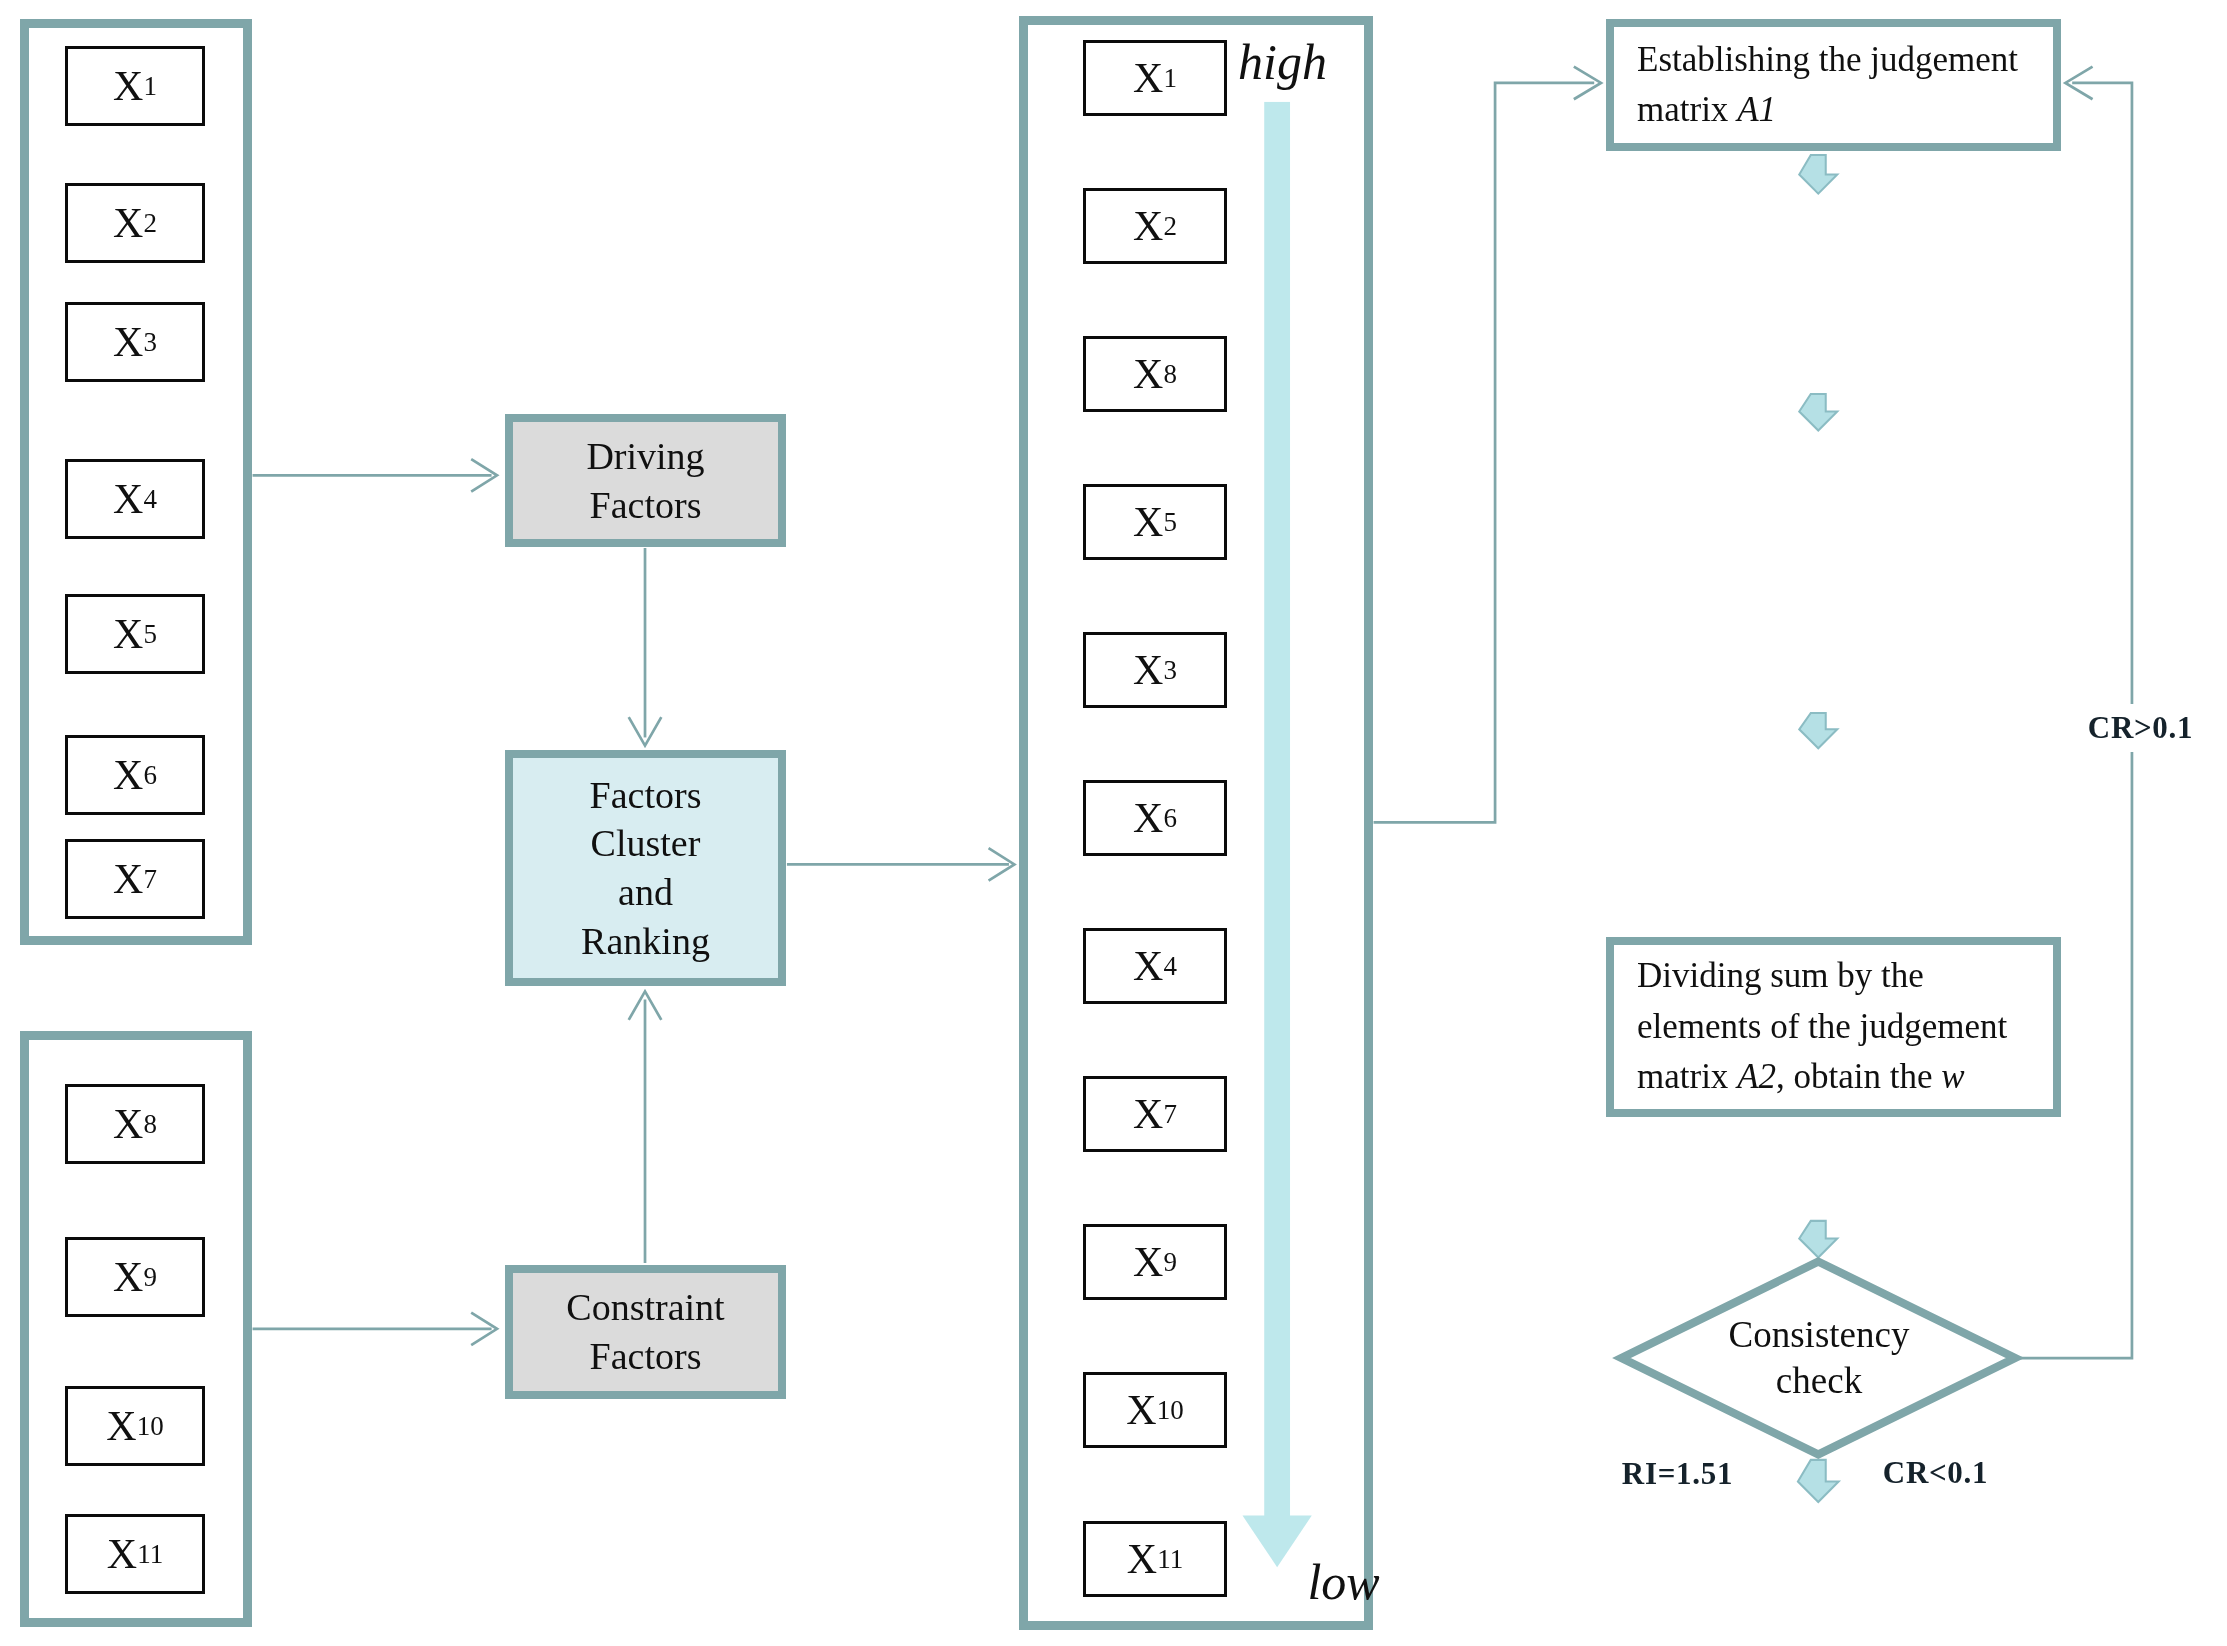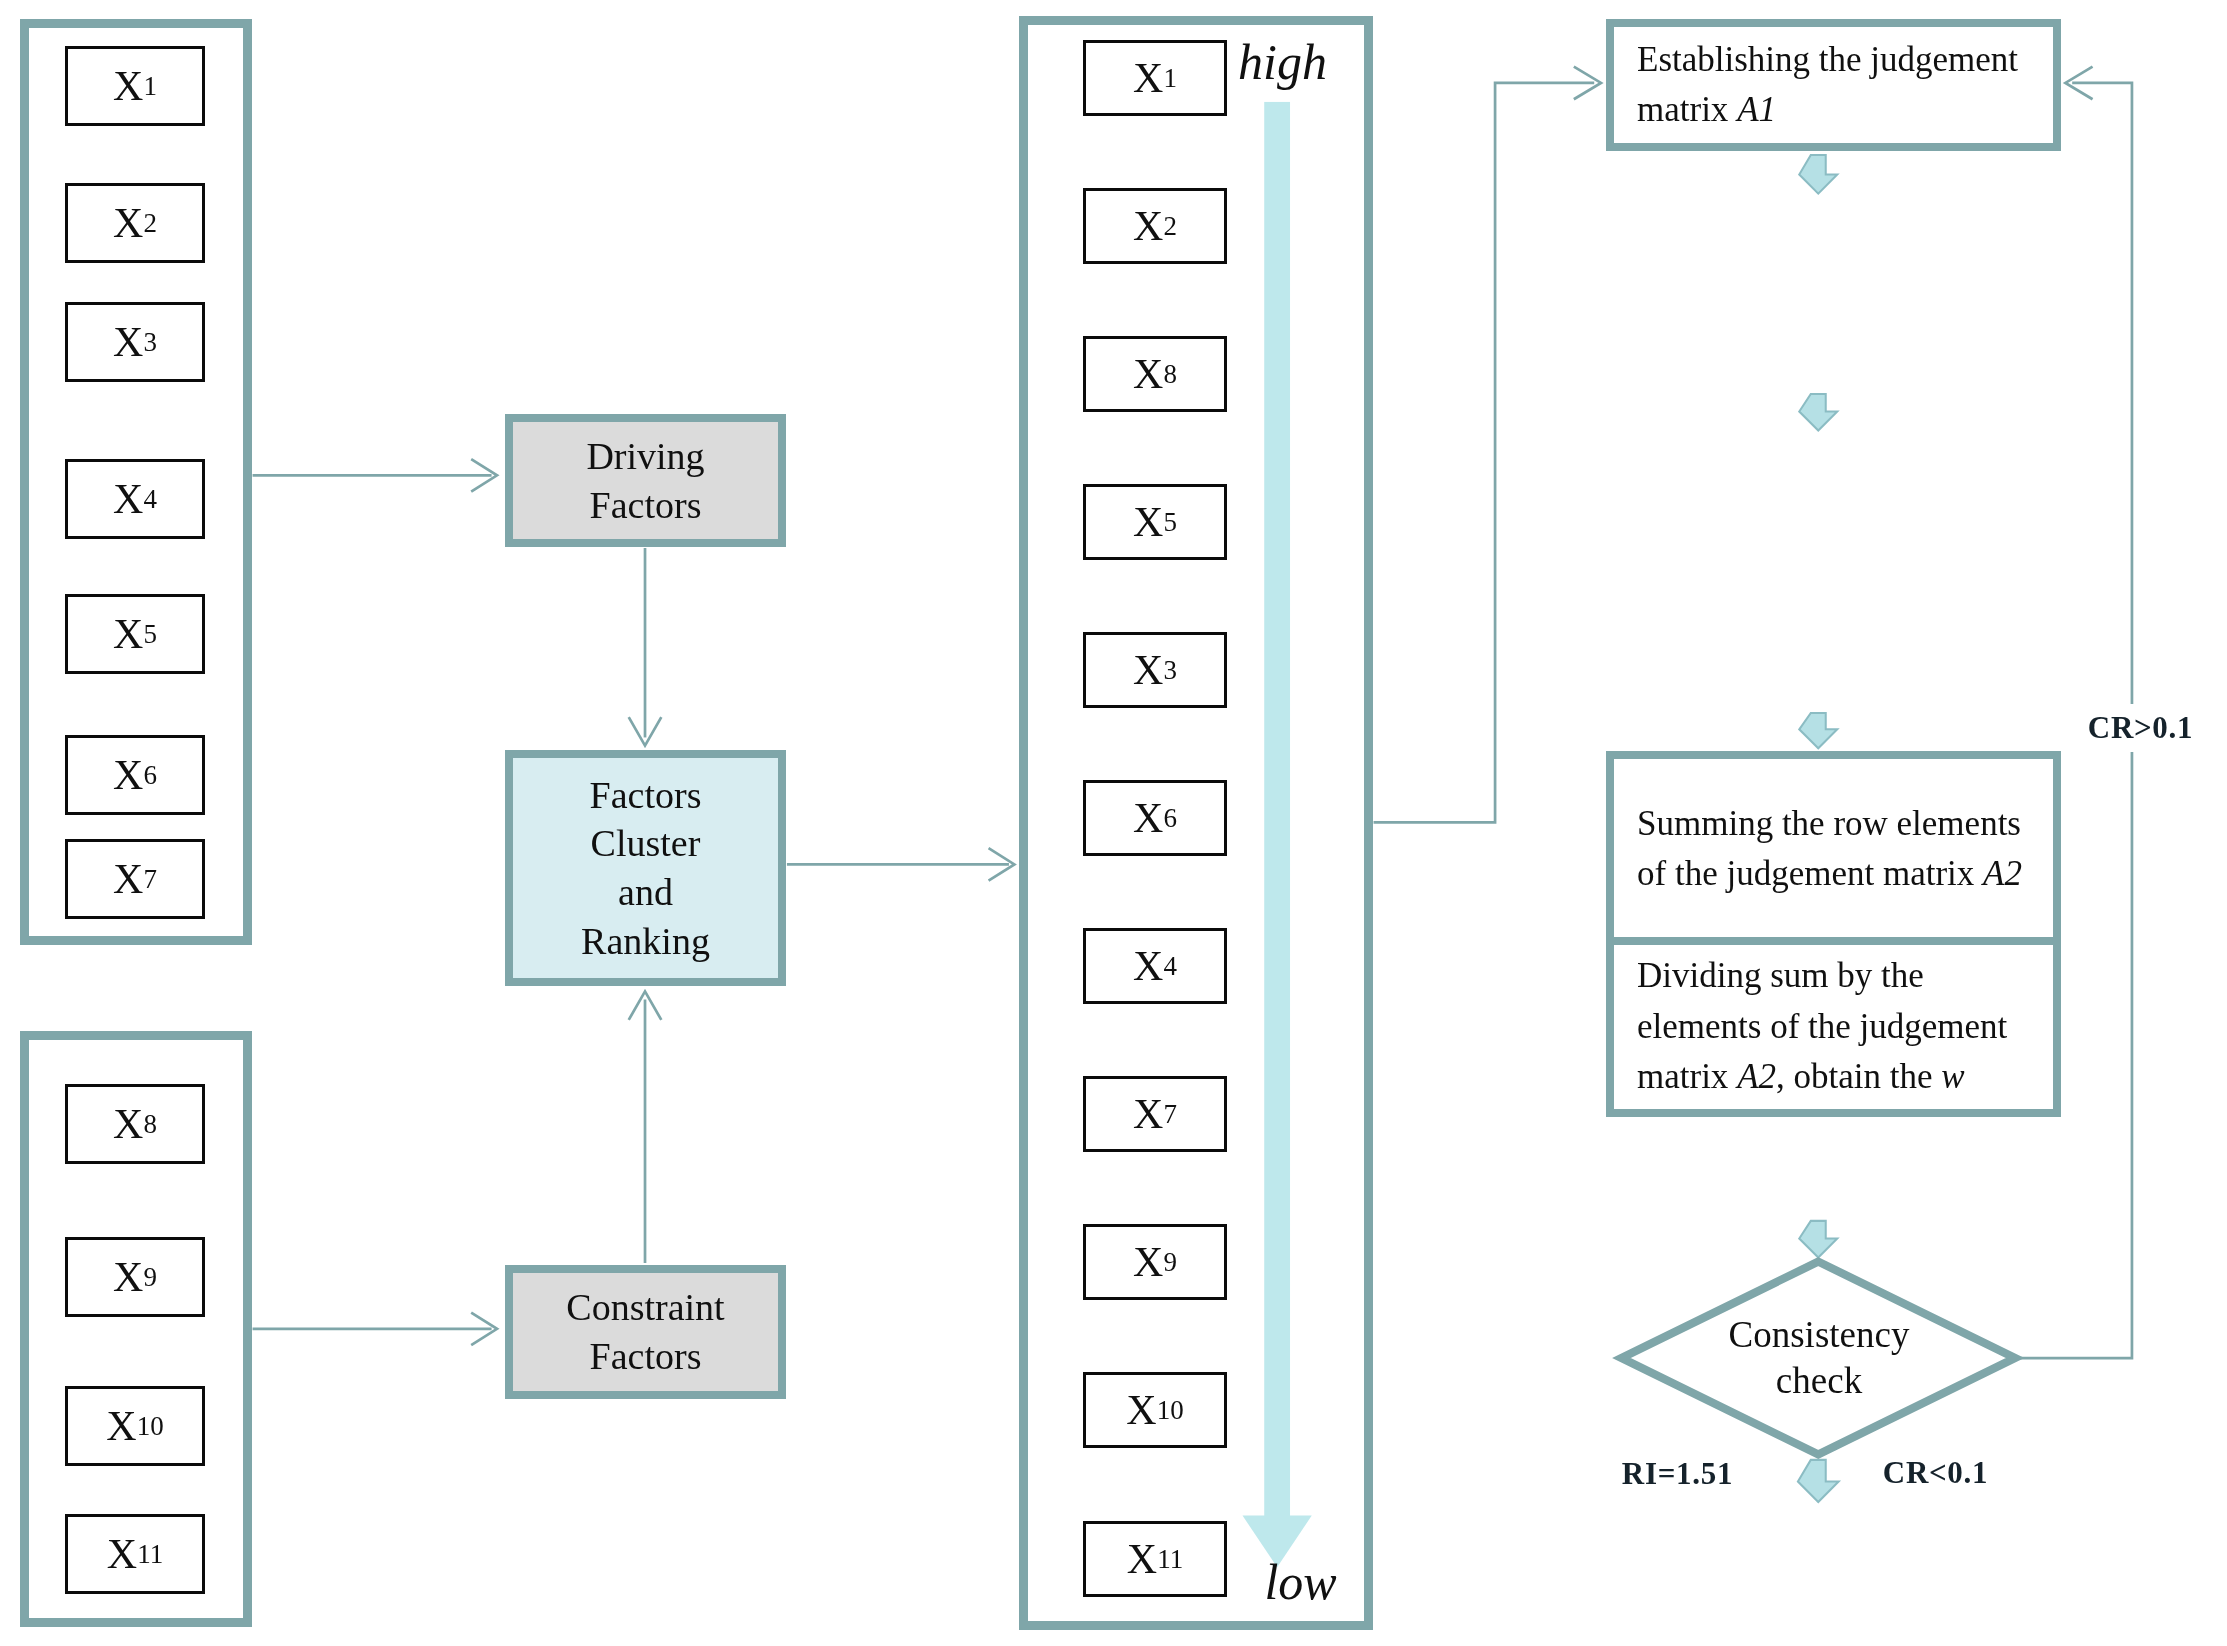--- a/index.html
+++ b/index.html
@@ -126,21 +126,21 @@
     <div>Cluster</div>
     <div>and</div>
     <div>Ranking</div>
   </div>
   <div class="midbox gray" style="left:505px;top:1265px;height:134px;">
     <div>Constraint</div>
     <div>Factors</div>
   </div>
 
   <div class="lbl-italic" style="left:1228px;top:35px;width:109px;height:54px;">high</div>
-  <div class="lbl-italic" style="left:1246px;top:1555px;width:109px;height:54px;">low</div>
+  <div class="lbl-italic" style="left:1289px;top:1555px;width:109px;height:54px;">low</div>
 
   <div class="xbox rankbox" style="left:1083px;top:40px;">
       <span>X</span>
       <sub>1</sub>
     </div>
   <div class="xbox rankbox" style="left:1083px;top:188px;">
       <span>X</span>
       <sub>2</sub>
     </div>
   <div class="xbox rankbox" style="left:1083px;top:336px;">
@@ -175,23 +175,20 @@
       <span>X</span>
       <sub>10</sub>
     </div>
   <div class="xbox rankbox" style="left:1083px;top:1521px;">
       <span>X</span>
       <sub>11</sub>
     </div>
 
   <div class="flowbox" style="top:19px;height:132px;">
     <div class="ft"><span>Establishing the judgement matrix </span><i>A1</i></div>
-  </div>
-  <div class="flowbox" style="top:751px;height:196px;">
-    <div class="ft"><span>Summing the row elements of the judgement matrix </span><i>A2</i></div>
   </div>
   <div class="flowbox" style="top:937px;height:180px;">
     <div class="ft"><span>Dividing sum by the elements of the judgement matrix </span><i>A2</i><span>, obtain the </span><i>w</i></div>
   </div>
 
   <div class="diamond-text">
     <div>Consistency</div>
     <div>check</div>
   </div>
 

